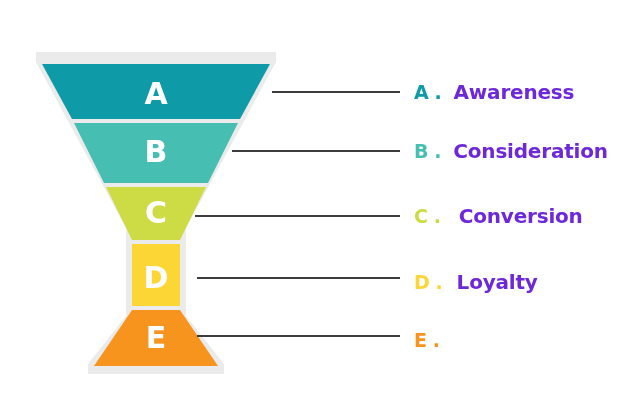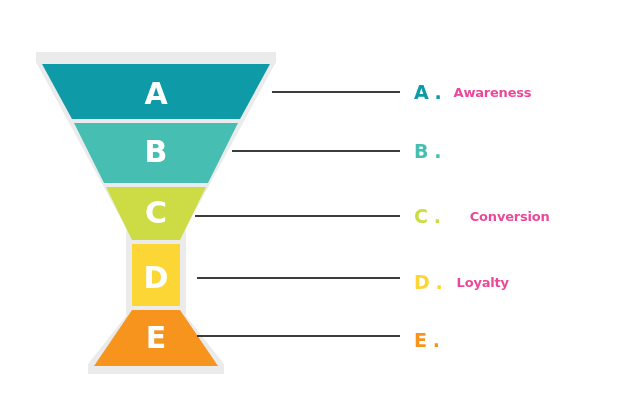--- a/index.html
+++ b/index.html
@@ -67,22 +67,22 @@
     font-family: "DejaVu Sans", "Liberation Sans", sans-serif;
     font-weight: bold;
     font-size: 19px;
     letter-spacing: -0.2px;
     margin-right: 6px;
   }
 
   .legend-label {
     font-family: "DejaVu Sans", "Liberation Sans", sans-serif;
     font-weight: bold;
-    font-size: 13px;
-    color: #ec4899;
+    font-size: 20px;
+    color: #6d28d9;
     letter-spacing: -0.2px;
   }
 </style>
 </head>
 <body>
 
 <div id="diagram">
 
   <svg class="funnel-svg" viewBox="0 0 640 414" xmlns="http://www.w3.org/2000/svg">
 
@@ -136,26 +136,27 @@
 
     <div class="legend-item" style="top:79px;">
       <span class="legend-letter" style="color:#0e9aa7;">A</span>
       <span class="legend-letter" style="color:#0e9aa7;">.</span>
       <span class="legend-label" style="margin-left:6px;">Awareness</span>
     </div>
 
     <div class="legend-item" style="top:138px;">
       <span class="legend-letter" style="color:#46bfb2;">B</span>
       <span class="legend-letter" style="color:#46bfb2;">.</span>
+      <span class="legend-label" style="margin-left:6px;">Consideration</span>
     </div>
 
     <div class="legend-item" style="top:203px;">
       <span class="legend-letter" style="color:#cddc44;">C</span>
       <span class="legend-letter" style="color:#cddc44;">.</span>
-      <span class="legend-label" style="margin-left:23px;">Conversion</span>
+      <span class="legend-label" style="margin-left:12px;">Conversion</span>
     </div>
 
     <div class="legend-item" style="top:269px;">
       <span class="legend-letter" style="color:#fcd635;">D</span>
       <span class="legend-letter" style="color:#fcd635;">.</span>
       <span class="legend-label" style="margin-left:8px;">Loyalty</span>
     </div>
 
     <div class="legend-item" style="top:327px;">
       <span class="legend-letter" style="color:#f7941e;">E</span>

